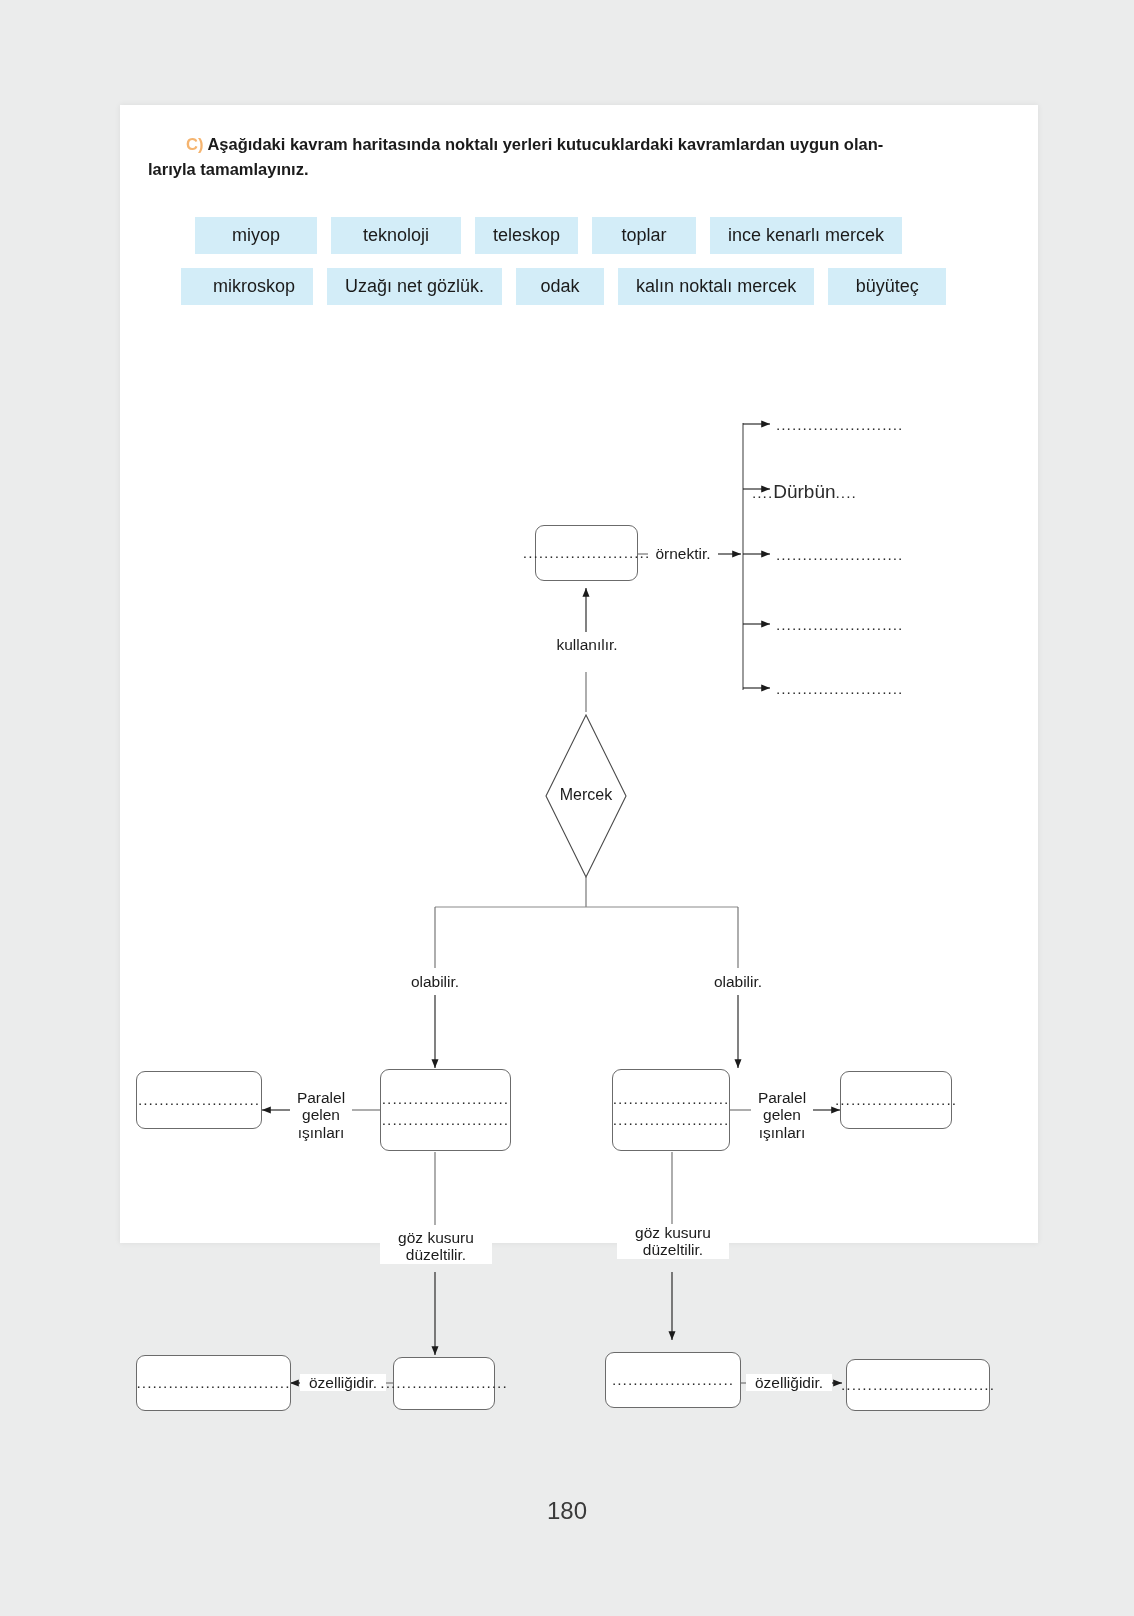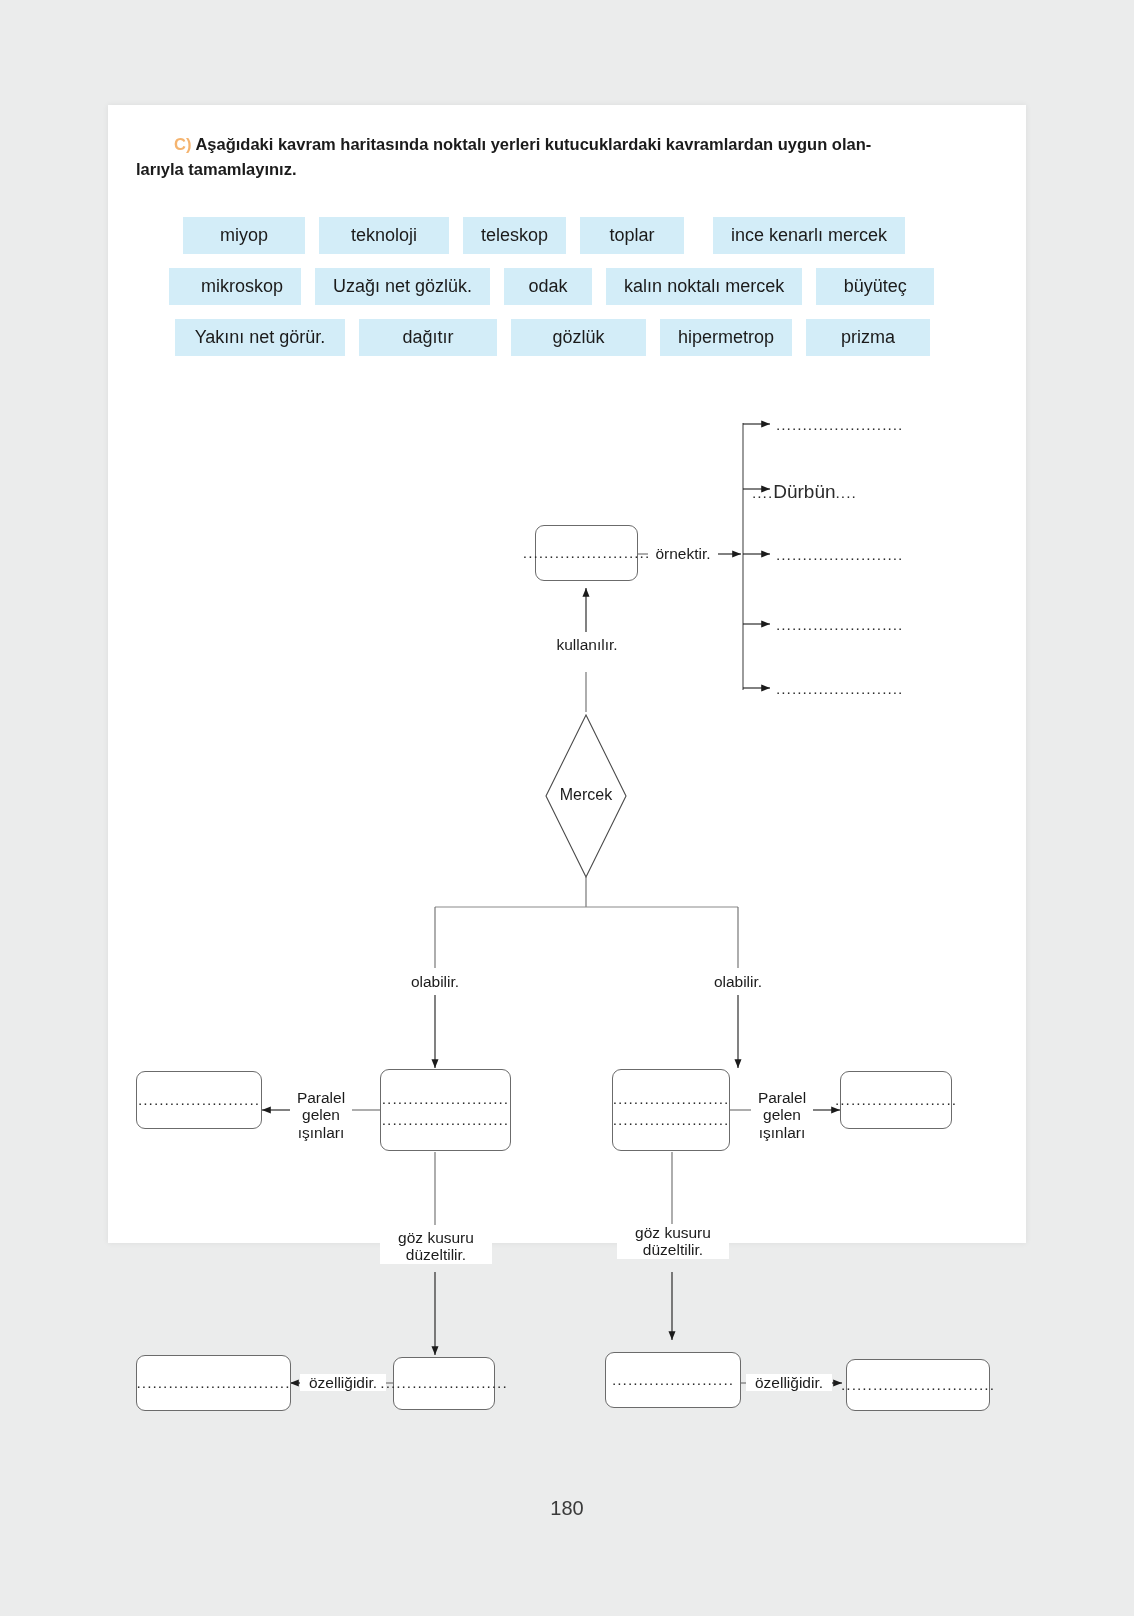--- a/index.html
+++ b/index.html
@@ -4,30 +4,30 @@
 <style>
   html,body{margin:0;padding:0;}
   body{
     width:1134px;height:1616px;
     background:#ebecec;
     font-family:"Liberation Sans", sans-serif;
     overflow:hidden;
   }
   .page{
     position:absolute;
-    left:108px; top:105px;
+    left:120px; top:105px;
     width:918px; height:1138px;
     background:#ffffff;
     box-shadow:0 0 6px rgba(0,0,0,0.07);
   }
   .pagenum{
     position:absolute;
     left:0; top:1497px; width:1134px;
     text-align:center;
-    font-size:20px; color:#3a3a3a;
+    font-size:24px; color:#3a3a3a;
   }
 
   
   .instr{
     position:absolute;
     left:28px; top:27px; width:860px;
     font-size:16.5px; font-weight:bold;
     color:#1b1b1b; line-height:1.5;
   }
   .instr .marker{color:#f5b46f; font-weight:bold;}
@@ -53,21 +53,21 @@
     line-height:37px;
     text-align:center;
     padding:0 18px;
     margin-right:14px;
     box-sizing:border-box;
   }
   .bankrow.r1 .chip:nth-child(1){min-width:122px;}
   .bankrow.r1 .chip:nth-child(2){min-width:130px;}
   .bankrow.r1 .chip:nth-child(3){min-width:98px;}
   .bankrow.r1 .chip:nth-child(4){min-width:104px;}
-  .bankrow.r1 .chip:nth-child(5){min-width:188px;margin-left:15px;}
+  .bankrow.r1 .chip:nth-child(5){min-width:188px;}
   .bankrow.r2{margin-left:-14px;}
   .bankrow.r2 .chip:nth-child(1){min-width:122px;padding-left:32px;}
   .bankrow.r2 .chip:nth-child(2){min-width:160px;}
   .bankrow.r2 .chip:nth-child(3){min-width:88px;}
   .bankrow.r2 .chip:nth-child(4){min-width:190px;}
   .bankrow.r2 .chip:nth-child(5){min-width:118px;}
   .bankrow.r3{margin-left:-8px;}
   .bankrow.r3 .chip:nth-child(1){min-width:170px;}
   .bankrow.r3 .chip:nth-child(2){min-width:138px;}
   .bankrow.r3 .chip:nth-child(3){min-width:135px;}
@@ -150,27 +150,20 @@
       <div class="chip">toplar</div>
       <div class="chip">ince kenarlı mercek</div>
     </div>
     <div class="bankrow r2">
       <div class="chip">mikroskop</div>
       <div class="chip">Uzağı net gözlük.</div>
       <div class="chip">odak</div>
       <div class="chip">kalın noktalı mercek</div>
       <div class="chip">büyüteç</div>
     </div>
-    <div class="bankrow r3">
-      <div class="chip">Yakını net görür.</div>
-      <div class="chip">dağıtır</div>
-      <div class="chip">gözlük</div>
-      <div class="chip">hipermetrop</div>
-      <div class="chip">prizma</div>
-    </div>
   </div>
 </div>
 
 <div class="diagram">
   <svg width="1134" height="1616">
     <defs>
       <marker id="ah" markerWidth="9" markerHeight="9" refX="8" refY="3.2" orient="auto">
         <path d="M0,0 L8,3.2 L0,6.4 Z" fill="#1b1b1b"></path>
       </marker>
     </defs>

